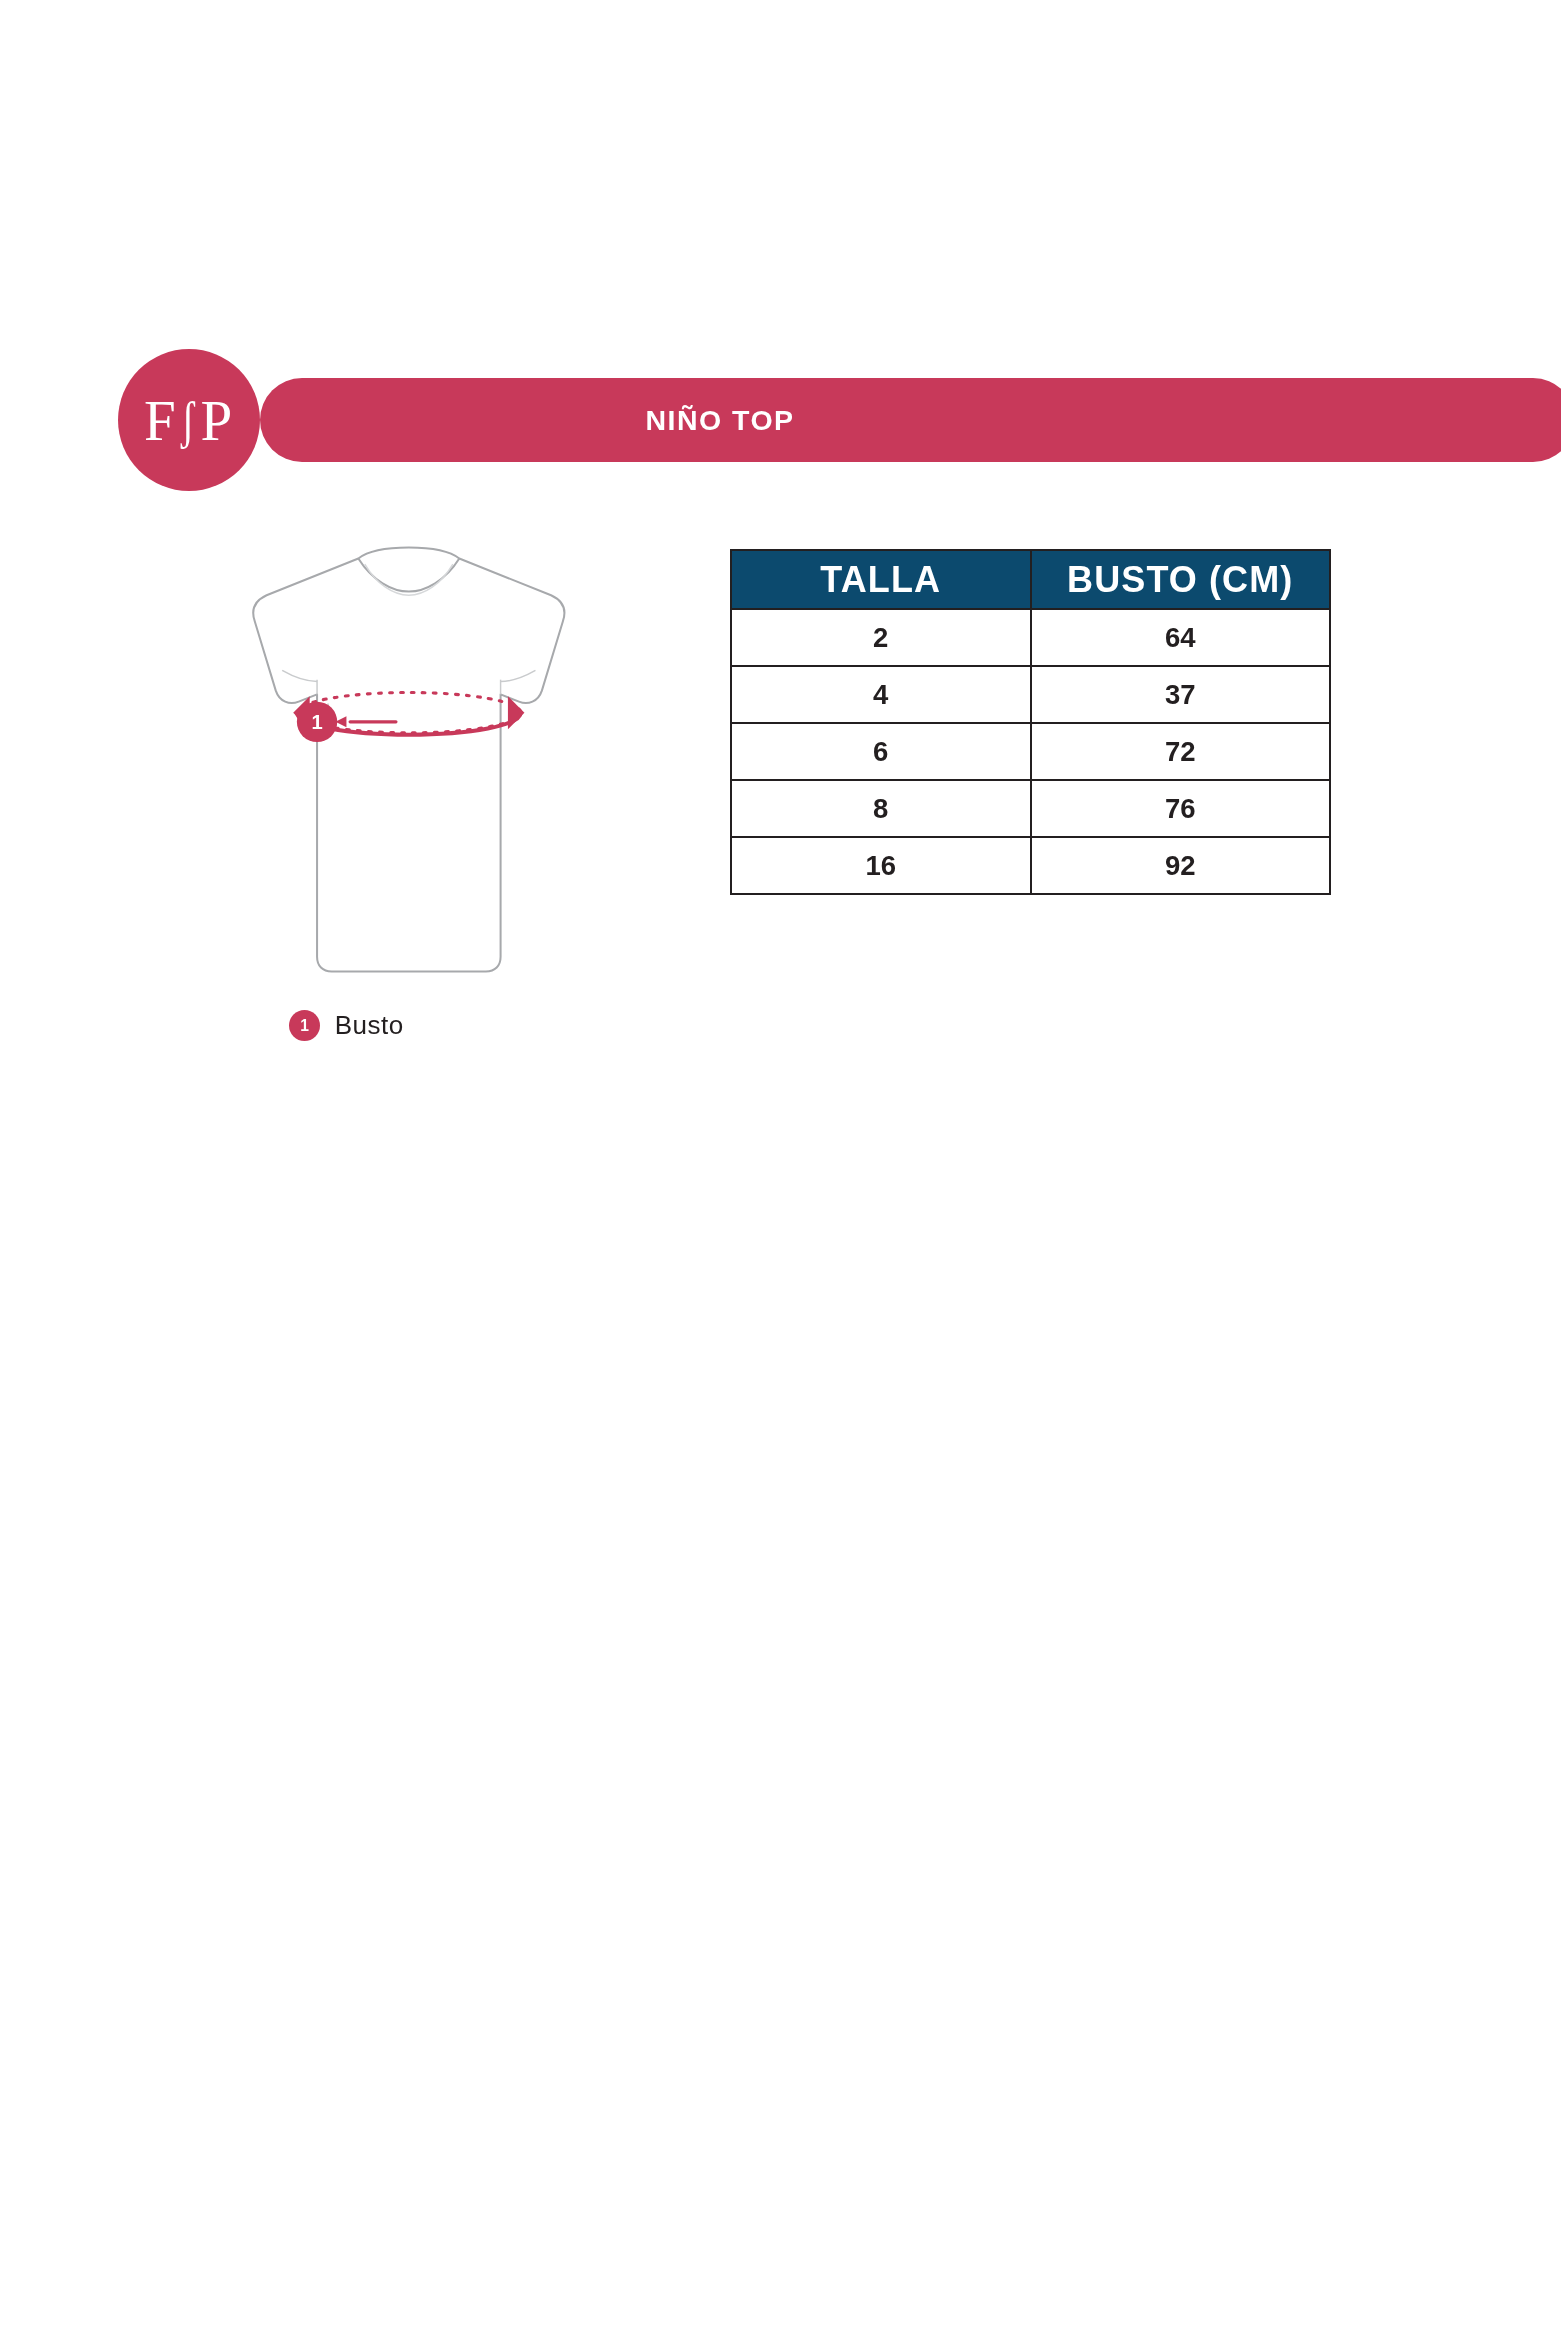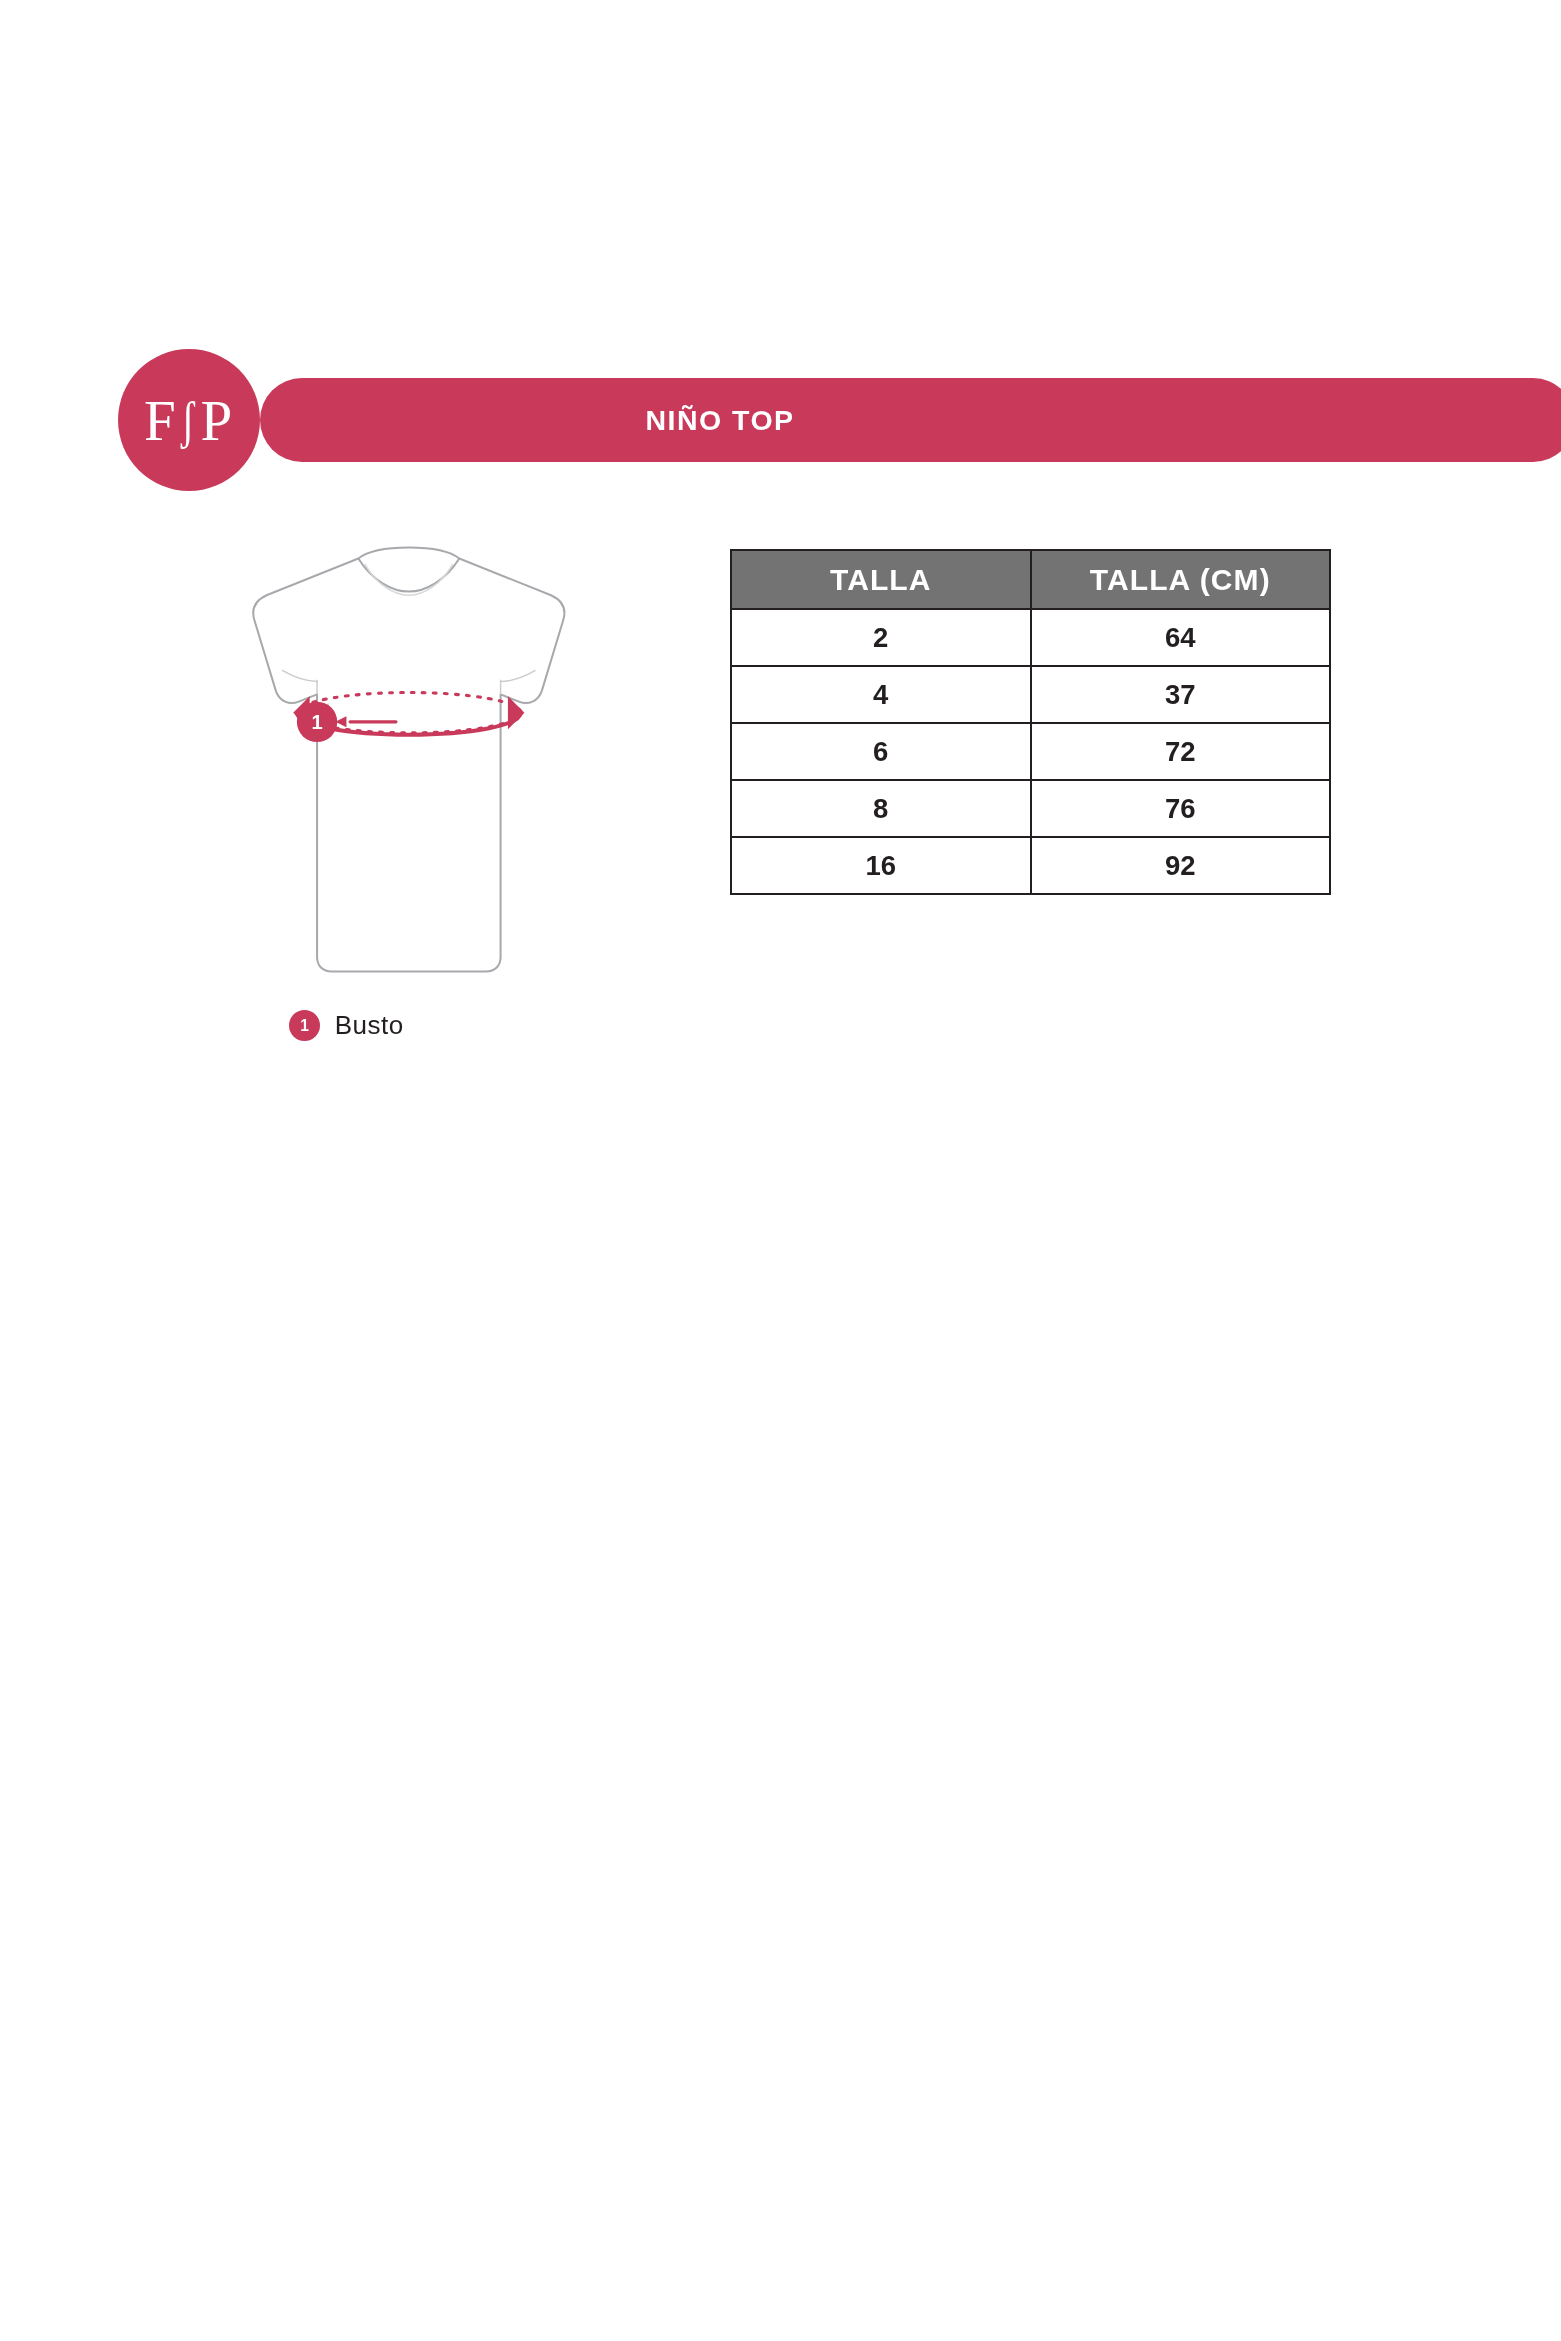--- a/index.html
+++ b/index.html
@@ -131,25 +131,25 @@
   }
   .size-table th,
   .size-table td {
     border: 2.8px solid #231f20;
     text-align: center;
     font-size: 27.5px;
     height: 57px;
     box-sizing: border-box;
   }
   .size-table thead th {
-    background: #737373;
+    background: #0c4a6e;
     color: #ffffff;
     font-weight: bold;
     letter-spacing: 1.1px;
-    font-size: 30px;
+    font-size: 36px;
     border-color: #231f20;
     height: 59px;
   }
   .size-table td.size-col {
     font-weight: bold;
     width: 50%;
     color: #231f20;
   }
   .size-table td.value-col {
     font-weight: bold;
@@ -220,21 +220,21 @@
 
 <div class="legend">
   <div class="badge">1</div>
   <div class="legend-label">Busto</div>
 </div>
 
 <table class="size-table">
   <thead>
     <tr>
       <th>TALLA</th>
-      <th>TALLA (CM)</th>
+      <th>BUSTO (CM)</th>
     </tr>
   </thead>
   <tbody>
     <tr>
       <td class="size-col">2</td>
       <td class="value-col">64</td>
     </tr>
     <tr>
       <td class="size-col">4</td>
       <td class="value-col">37</td>

